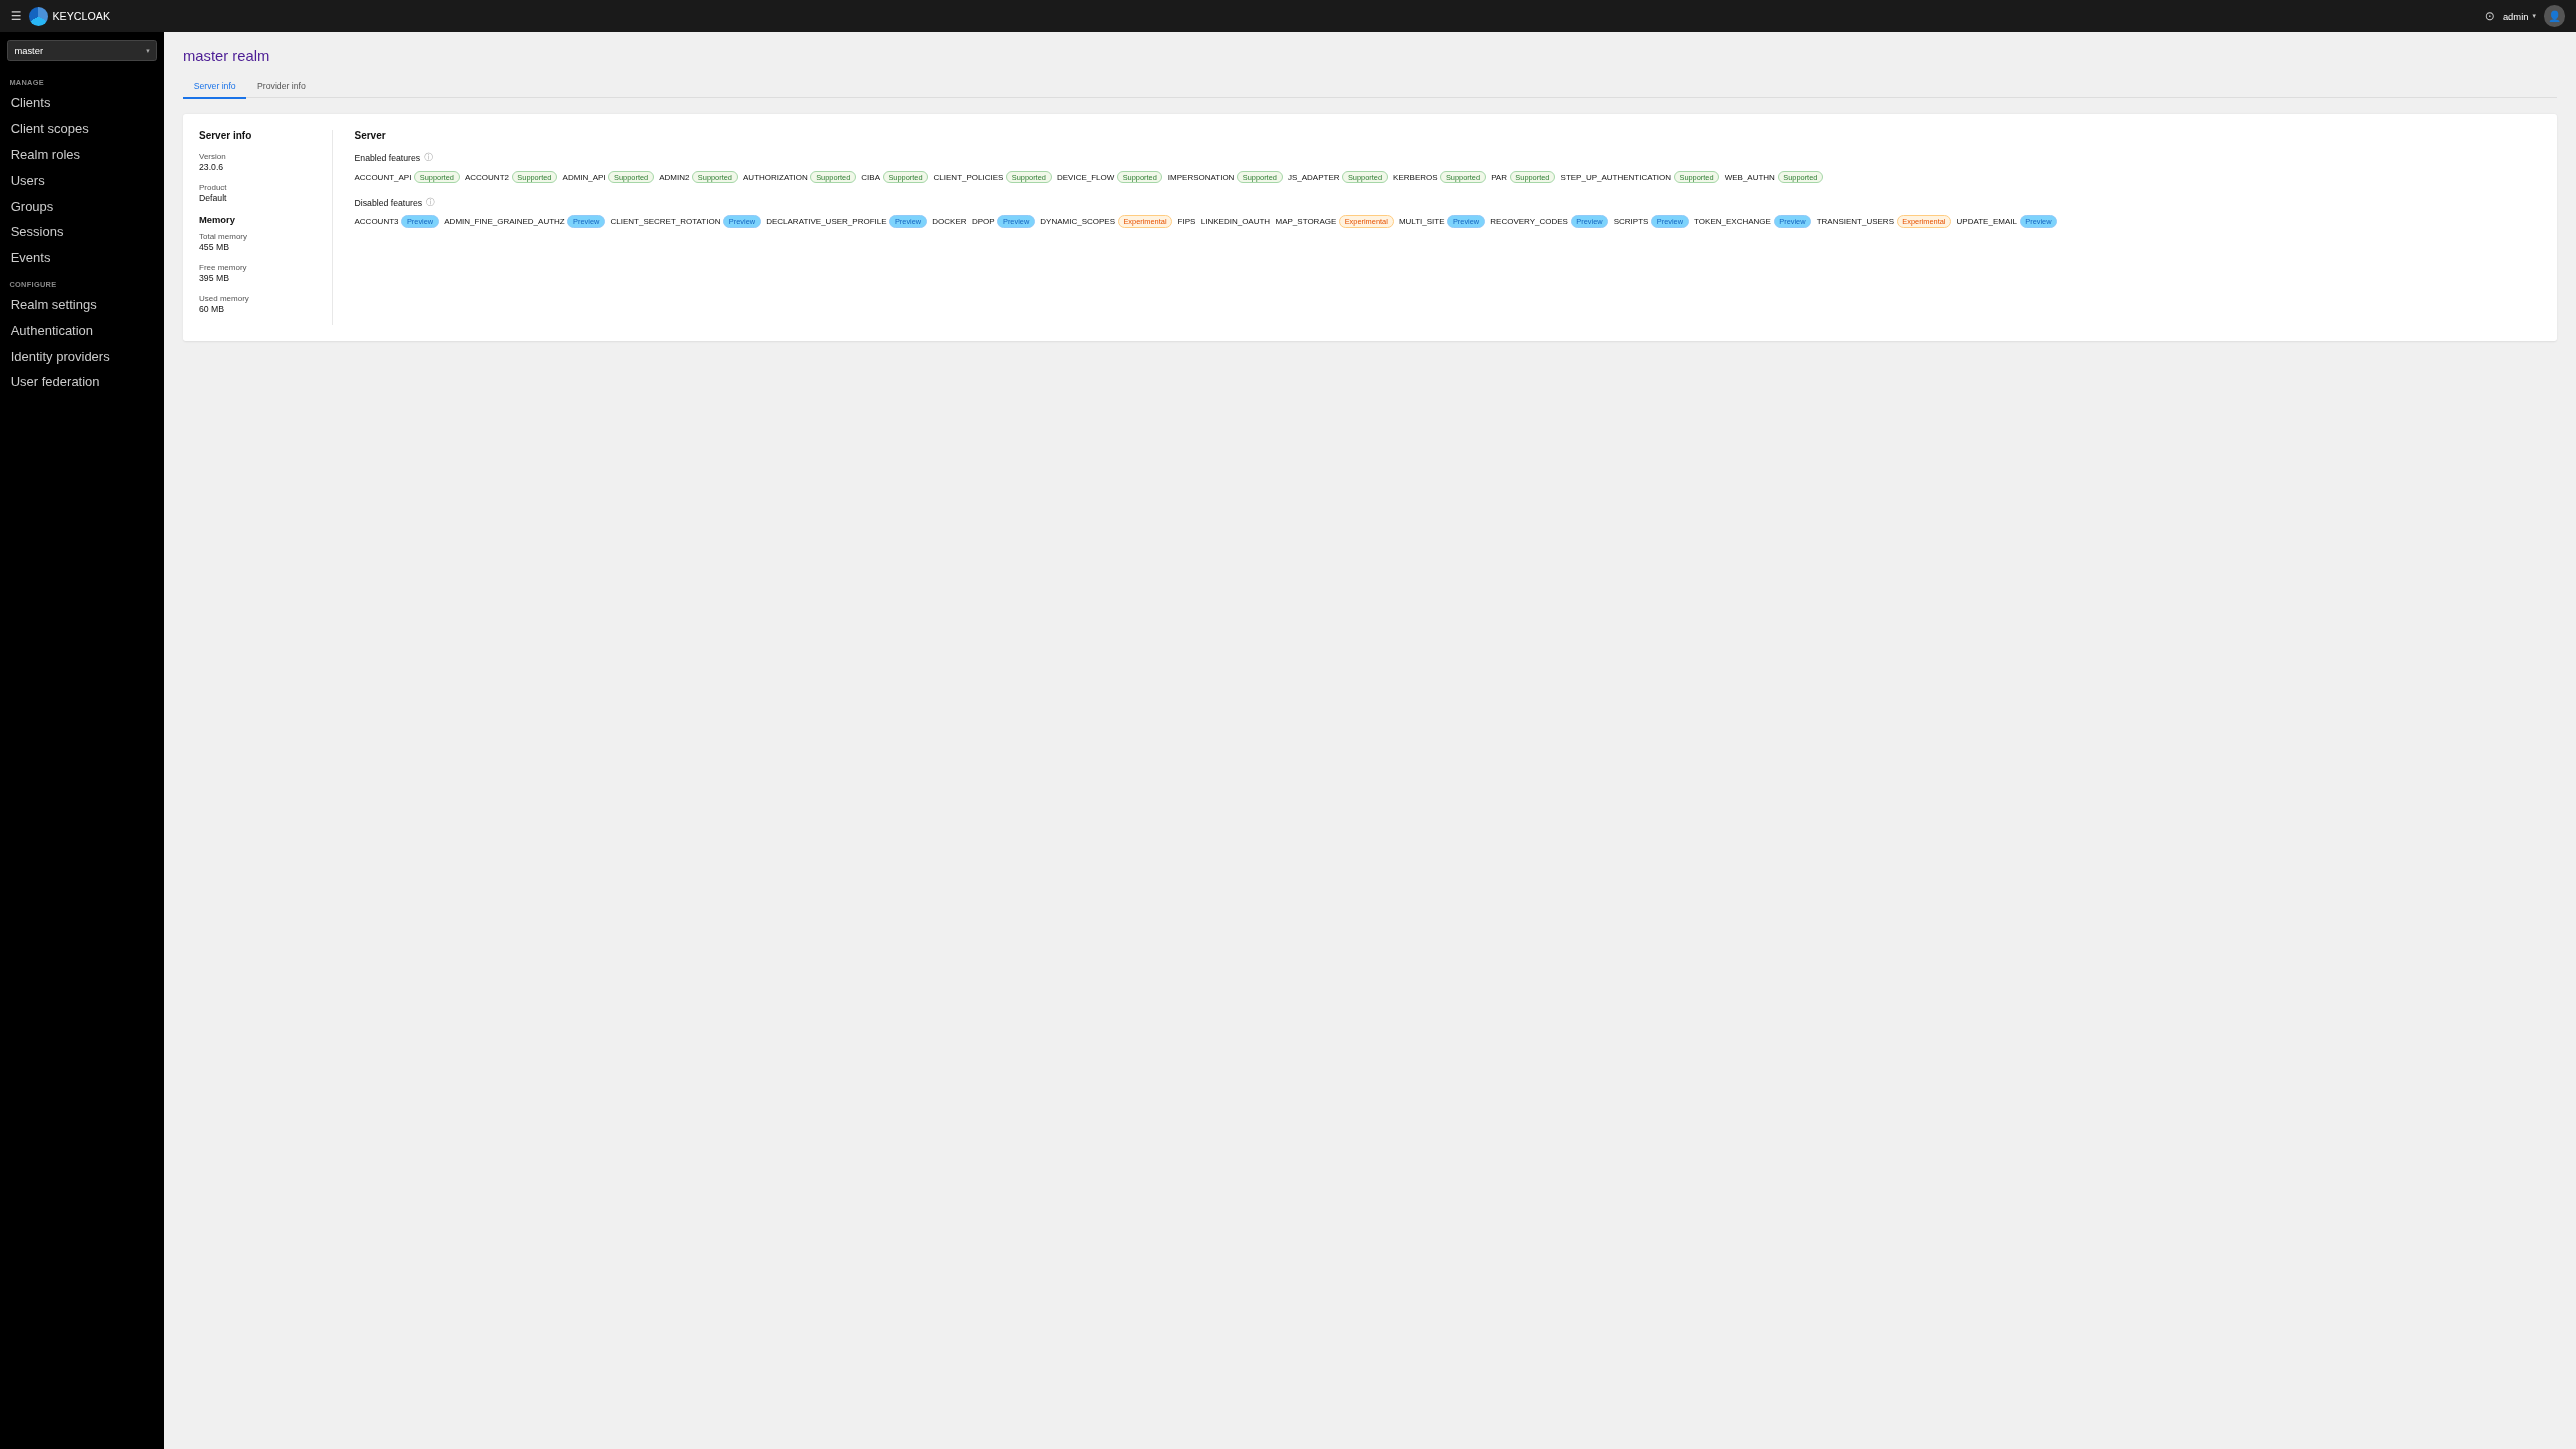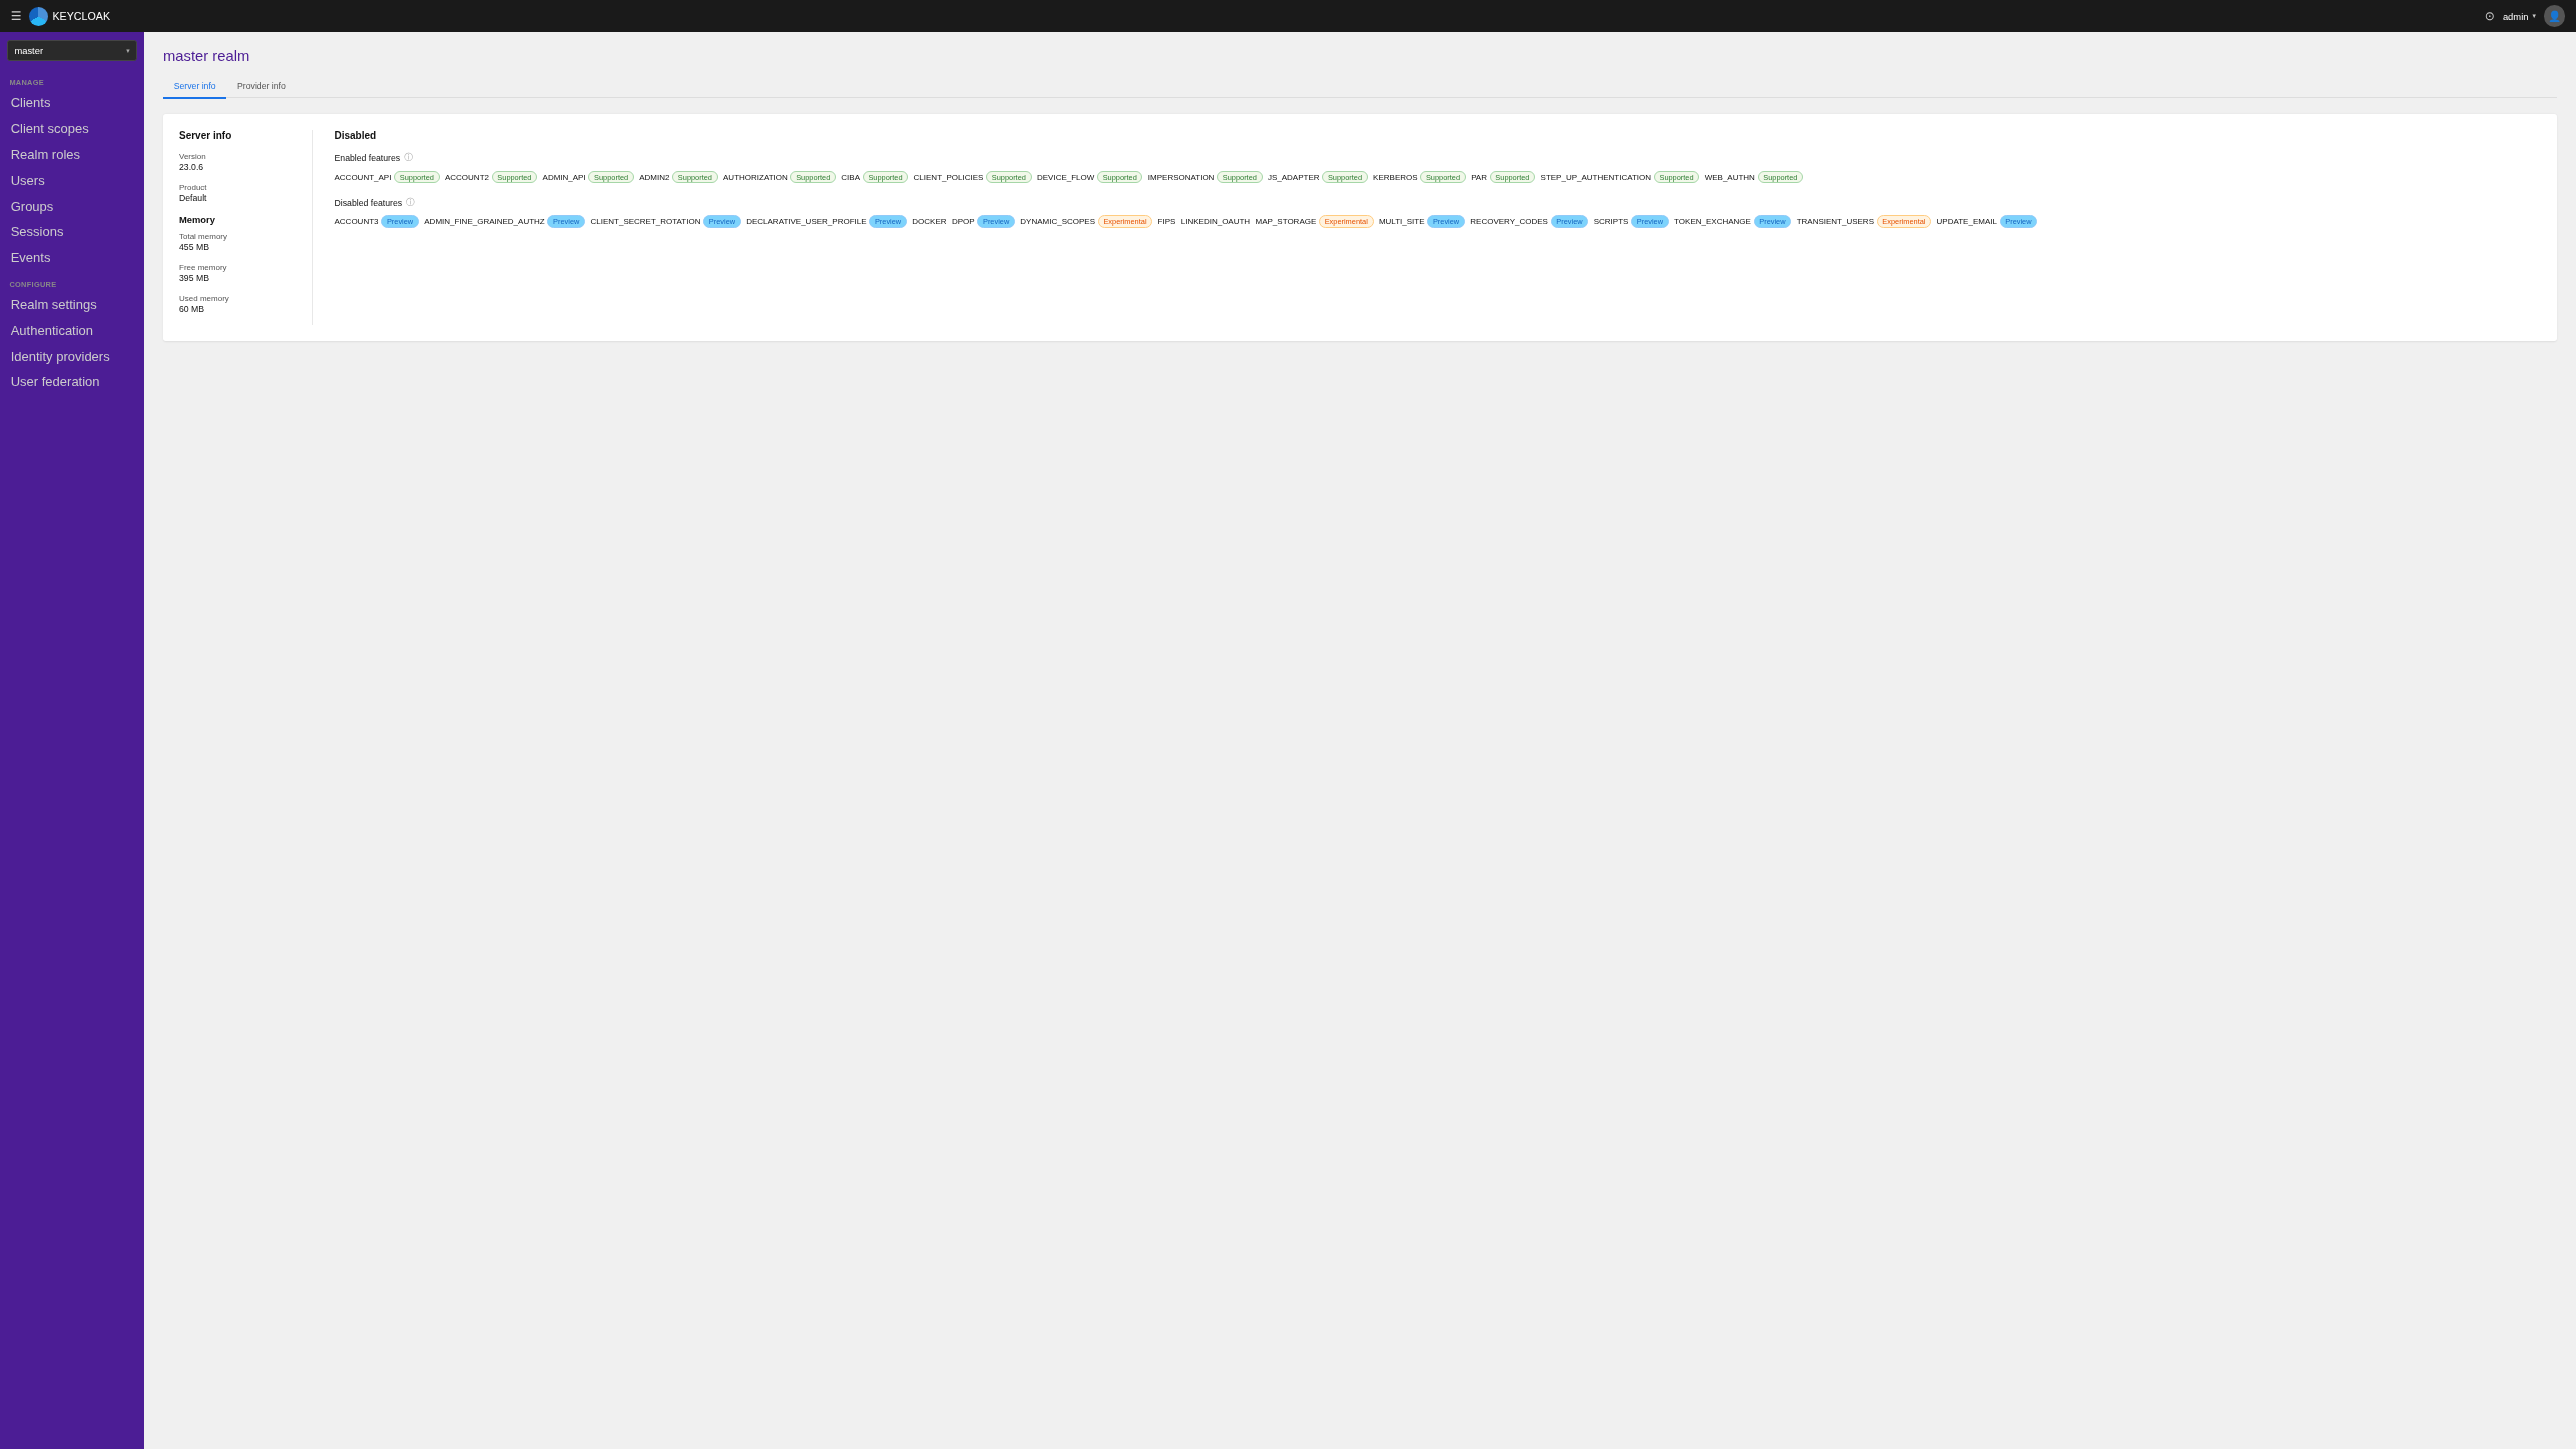--- a/index.html
+++ b/index.html
@@ -23,22 +23,22 @@
     .topbar-help { color: #ccc; font-size: 12px; cursor: pointer; }
     .topbar-admin { display: flex; align-items: center; gap: 4px; color: #fff; cursor: pointer; }
     .topbar-avatar { width: 21.5px; height: 21.5px; border-radius: 50%; background: #555; display: flex; align-items: center; justify-content: center; color: #aaa; font-size: 10.7px; }
     .topbar-dropdown-icon { color: #ccc; font-size: 6.7px; }
 
     
     .main-layout { display: flex; flex: 1; overflow: hidden; }
 
     
     .sidebar {
-      width: 144px;
-      background: #4c1d95;
+      width: 164px;
+      background: #000000;
       color: #ccc;
       display: flex;
       flex-direction: column;
       flex-shrink: 0;
       overflow-y: auto;
       padding-bottom: 10.7px;
     }
     .realm-selector {
       margin: 8px 6.7px;
       background: #2a2a2a;
@@ -263,21 +263,21 @@
             <div class="info-value">395 MB</div>
           </div>
 
           <div class="info-group">
             <div class="info-label">Used memory</div>
             <div class="info-value">60 MB</div>
           </div>
         </div>
 
         <div class="profile-panel">
-          <div class="section-title">Disabled</div>
+          <div class="section-title">Server</div>
 
           <div class="features-label">
             <span>Enabled features</span>
             <span class="info-icon">ⓘ</span>
           </div>
 
           <div class="feature-row" id="enabled-features-row">
               <span class="feature-item">
                 <span class="feature-name">ACCOUNT_API</span>
                 <span class="badge badge-supported">Supported</span>

